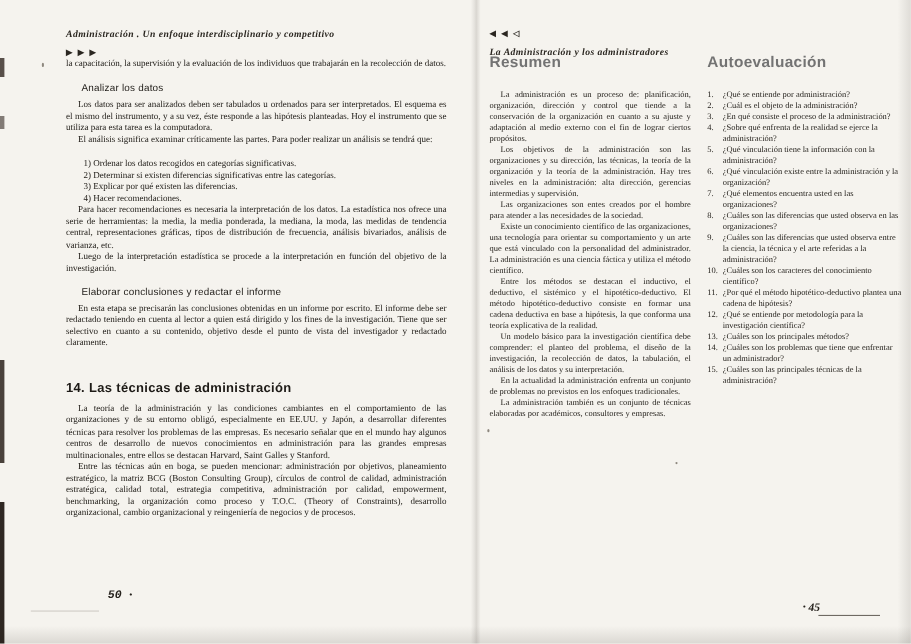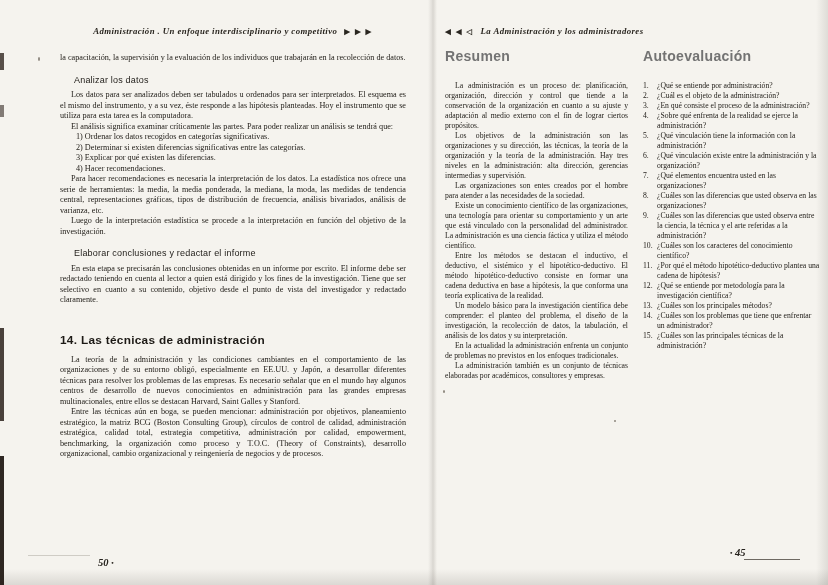--- a/index.html
+++ b/index.html
@@ -25,38 +25,38 @@
     background:linear-gradient(90deg,transparent,rgba(70,62,54,.10) 40%,rgba(70,62,54,.16) 55%,transparent);}
   .speck{position:absolute;border-radius:50%;background:#8d877e;z-index:3;}
 
   
   .page{position:absolute;top:0;height:585px;}
   .page-left{left:0;width:428px;}
   .page-right{left:437px;width:391px;}
 
   .running-head{
     font-style:italic;font-weight:bold;font-size:8.8px;letter-spacing:.4px;
-    white-space:nowrap;color:#2a2620;
+    white-space:nowrap;color:#2a2620;flex-direction:column;
   }
   .rh-left{position:absolute;left:60px;top:26px;width:346px;display:flex;justify-content:center;gap:7px;align-items:baseline;}
   .rh-right{position:absolute;left:8px;top:26px;display:flex;gap:7px;align-items:baseline;}
   .arrows{font-style:normal;font-size:7.5px;letter-spacing:1.5px;color:#2a2620;}
 
   
   .lp-body{
     position:absolute;left:60px;top:38px;width:346px;
     font-size:8.2px;line-height:1.28;text-align:justify;
   }
   .lp-body p{margin:0;text-indent:11px;}
   .lp-body p.no-indent{text-indent:0;margin-top:15px;}
   h3.sub{
     font-family:"Liberation Sans", sans-serif;font-size:9px;font-weight:normal;
     margin:11px 0 4px 14px;letter-spacing:.2px;color:#1f1c18;
   }
-  .olist{margin-left:16px;}
+  .olist{margin-left:16px;margin-top:12px;}
   .olist div{text-align:left;}
   h2.chapter{
     font-family:"Liberation Sans", sans-serif;font-size:11.8px;font-weight:bold;
     margin:27px 0 7px 0;letter-spacing:.3px;color:#1d1a16;
   }
 
   
   .rp-cols{position:absolute;left:8px;top:48px;width:375px;display:flex;gap:15px;}
   .col-resumen{width:183px;}
   .col-auto{width:177px;}
@@ -65,21 +65,21 @@
     margin:0 0 17px 0;letter-spacing:.3px;color:#737373;
   }
   .col-resumen .ptxt{font-size:7.7px;line-height:1.3;text-align:justify;margin:0;text-indent:10px;}
   .q{display:flex;font-size:7.7px;line-height:1.3;}
   .qn{flex:none;width:14px;}
   .qt{flex:1;text-align:left;}
 
   
   .folio{position:absolute;font-style:italic;font-weight:bold;font-size:10.5px;color:#26221d;}
   .folio .marker{font-style:normal;font-size:7px;vertical-align:1px;}
-  .folio-left{left:98px;bottom:17px;}
+  .folio-left{left:98px;bottom:37px;font-family:Liberation Mono, monospace;}
   .folio-right{left:730px;bottom:27px;}
   .folio-rule-right{position:absolute;left:744px;bottom:25px;width:56px;height:1px;background:#6e6962;}
   .folio-rule-left{position:absolute;left:28px;bottom:29px;width:62px;height:1px;background:#cfccc5;}
 </style>
 </head>
 <body>
 
 <div class="edge-left"></div>
 <div class="edge-right"></div>
 <div class="bottom-shade"></div>

